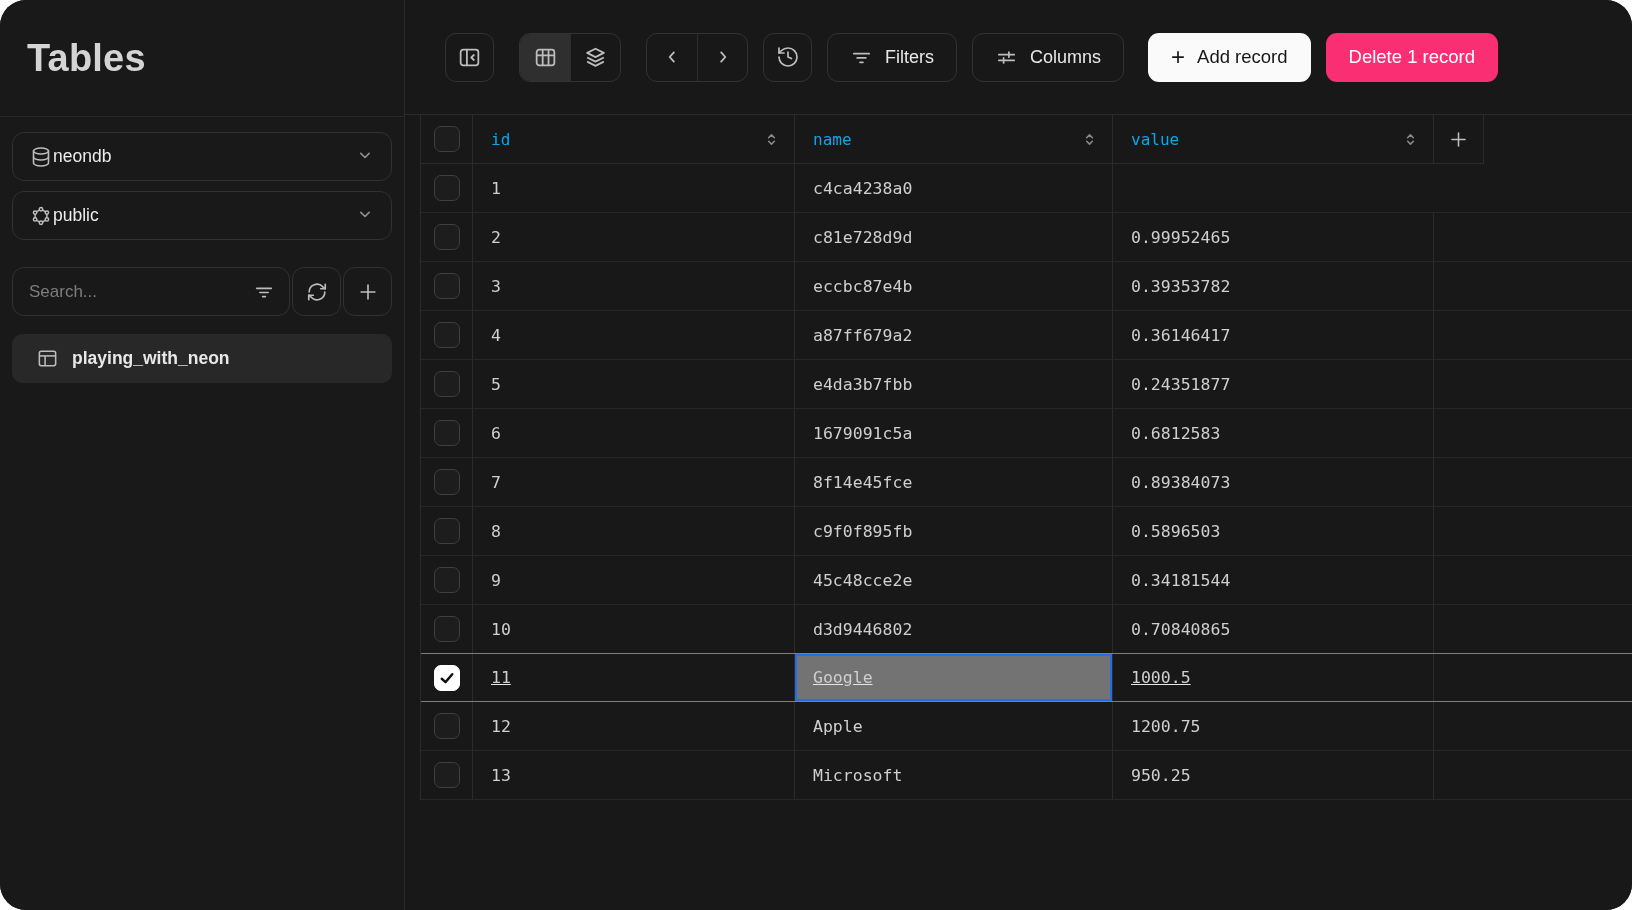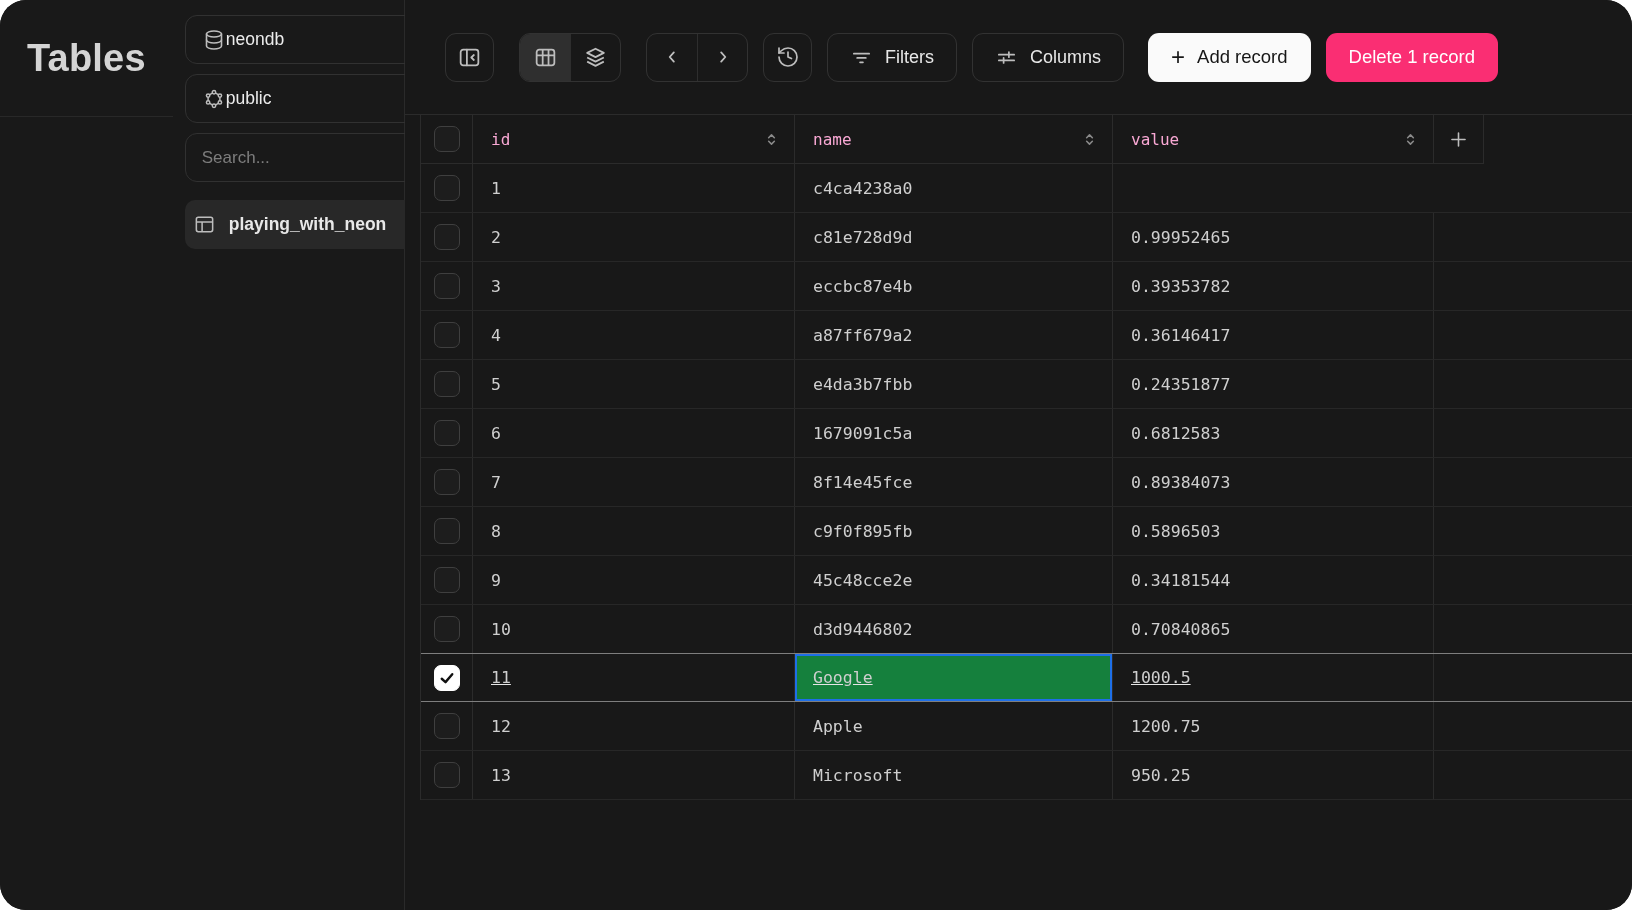--- a/index.html
+++ b/index.html
@@ -1,34 +1,34 @@
 <!DOCTYPE html>
 <html><head>
 <meta charset="utf-8">
 <style>
   * { margin:0; padding:0; box-sizing:border-box; }
   html,body { background:#ffffff; }
   .page { width:1632px; height:910px; position:relative; font-family:"Liberation Sans", sans-serif; }
   .app { position:absolute; inset:0; background:#181818; border-radius:26px; overflow:hidden; display:flex; color:#e6e6e6; }
 
   
-  .sidebar { width:405px; flex:0 0 405px; background:#191919; border-right:1px solid #2a2a2a; display:flex; flex-direction:row; }
+  .sidebar { width:405px; flex:0 0 405px; background:#191919; border-right:1px solid #2a2a2a; display:flex; flex-direction:column; }
   .sidebar-header { height:117px; display:flex; align-items:center; padding:0 27px; border-bottom:1px solid #282828; }
   .sidebar-title { font-size:38px; font-weight:700; color:#d4d4d4; letter-spacing:.2px; }
   .sidebar-body { padding:15px 12px; }
   .selector { height:49px; border:1px solid #313131; border-radius:12px; display:flex; align-items:center; padding:0 16px; margin-bottom:10px; cursor:pointer; }
   .selector-label { font-size:17.5px; color:#ececec; }
   .chev { margin-left:auto; color:#8f8f8f; }
   .icon { color:#bdbdbd; display:inline-flex; }
-  .search-row { display:flex; gap:2px; margin-top:10px; }
+  .search-row { display:flex; gap:2px; margin-top:27px; }
   .search-box { flex:1; height:49px; border:1px solid #313131; border-radius:12px; display:flex; align-items:center; padding:0 14px 0 16px; }
   .search-box input { flex:1; background:transparent; border:none; outline:none; color:#dddddd; font-size:17px; font-family:"Liberation Sans", sans-serif; }
   .search-box input::placeholder { color:#7d7d7d; }
   .icon-btn { width:49px; height:49px; flex:0 0 49px; border:1px solid #313131; border-radius:12px; background:transparent; display:flex; align-items:center; justify-content:center; color:#dcdcdc; cursor:pointer; }
-  .table-item { margin-top:18px; height:49px; border-radius:10px; background:#282828; display:flex; align-items:center; gap:13px; padding:0 8px; cursor:pointer; }
+  .table-item { margin-top:18px; height:49px; border-radius:10px; background:#282828; display:flex; align-items:center; gap:13px; padding:0 24px; cursor:pointer; }
   .table-item-label { font-size:17.5px; font-weight:600; color:#e8e8e8; }
 
   
   .main { flex:1; display:flex; flex-direction:column; background:#181818; min-width:0; }
   .toolbar { height:114px; display:flex; align-items:center; padding-left:40px; flex:0 0 114px; }
   .tbtn { height:49px; border:1px solid #323232; border-radius:11px; background:transparent; color:#e8e8e8; display:flex; align-items:center; justify-content:center; cursor:pointer; font-size:18px; font-family:"Liberation Sans", sans-serif; }
   .tbtn.square { width:49px; }
   .tbtn.labeled { padding:0 22px; gap:12px; }
   .seggroup { height:49px; border:1px solid #323232; border-radius:11px; display:flex; overflow:hidden; }
   .seg { width:50px; height:100%; display:flex; align-items:center; justify-content:center; cursor:pointer; color:#cfcfcf; background:transparent; border:none; }
@@ -42,27 +42,27 @@
   
   .grid-wrap { border-top:1px solid #2b2b2b; flex:1; overflow:hidden; }
   .grid { margin-left:15px; border-left:1px solid #2b2b2b; font-family:"DejaVu Sans Mono", monospace; }
   .hrow, .row { display:flex; height:49px; }
   .hcell, .cell { border-right:1px solid #2b2b2b; border-bottom:1px solid #2b2b2b; display:flex; align-items:center; }
   .col-cb { width:52px; flex:0 0 52px; justify-content:center; }
   .col-id { width:322px; flex:0 0 322px; padding-left:18px; }
   .col-name { width:318px; flex:0 0 318px; padding-left:18px; }
   .col-value { width:321px; flex:0 0 321px; padding-left:18px; }
   .col-plus { width:50px; flex:0 0 50px; justify-content:center; color:#9a9a9a; cursor:pointer; }
-  .hcell { color:#f9a8d4; font-size:16px; cursor:pointer; }
+  .hcell { color:#0ea5e9; font-size:16px; cursor:pointer; }
   .sort-icon { margin-left:auto; margin-right:14px; color:#8a8a8a; display:inline-flex; }
   .row .cell { border-bottom:none; }
   .row { border-bottom:1px solid #272727; }
   .row.checked-row { border-top:1px solid #7e7e7e; border-bottom-color:#7e7e7e; margin-top:-1px;text-decoration:underline; }
   .cell-text { font-size:16.5px; color:#cfcfcf; }
-  .cell.sel { background:#15803d; box-shadow: inset 0 0 0 2px #1e6fe8; }
+  .cell.sel { background:#737373; box-shadow: inset 0 0 0 2px #1e6fe8; }
   .cb { width:26px; height:26px; border:1px solid #3f3f3f; border-radius:7px; background:#1d1d1d; display:flex; align-items:center; justify-content:center; cursor:pointer; }
   .cb svg { display:none; }
   .cb.checked { background:#ffffff; border-color:#ffffff; }
   .cb.checked svg { display:block; }
 </style>
 </head>
 <body>
 
 <div class="page">
 <div class="app">

